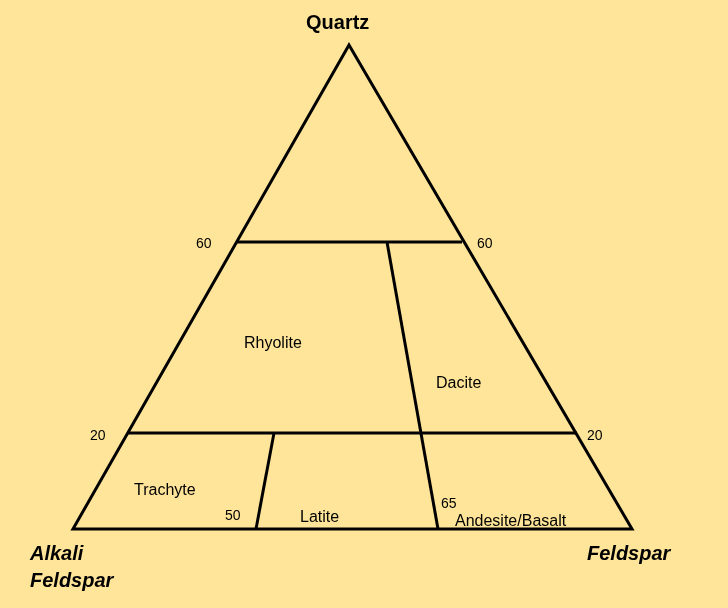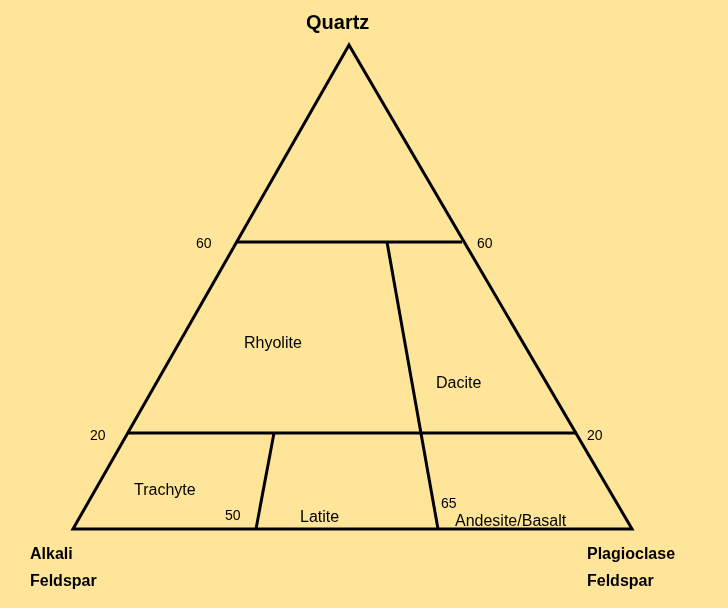--- a/index.html
+++ b/index.html
@@ -26,22 +26,23 @@
       color: #000;
       white-space: nowrap;
       line-height: 1;
     }
     .vertex {
       font-weight: bold;
       font-size: 20px;
     }
     .vertex-multi {
       font-weight: bold;
-      font-size: 16px;
+      font-size: 20px;
       line-height: 27px;
+      font-style: italic;
     }
     .field {
       font-size: 16px;
     }
     .tick {
       font-size: 14px;
     }
   </style>
 </head>
 <body>
@@ -55,21 +56,20 @@
 </svg>
 
 <div class="lbl vertex" style="left:306px; top:12px;">Quartz</div>
 
 <div class="lbl vertex-multi" style="left:30px; top:540px;">
   <div>Alkali</div>
   <div>Feldspar</div>
 </div>
 
 <div class="lbl vertex-multi" style="left:587px; top:540px;">
-  <div>Plagioclase</div>
   <div>Feldspar</div>
 </div>
 
 <div class="lbl field" style="left:244px; top:335px;">Rhyolite</div>
 <div class="lbl field" style="left:436px; top:335px;margin-top:40px;">Dacite</div>
 <div class="lbl field" style="left:134px; top:482px;">Trachyte</div>
 <div class="lbl field" style="left:300px; top:509px;">Latite</div>
 <div class="lbl field" style="left:455px; top:482px;margin-top:31px;">Andesite/Basalt</div>
 
 <div class="lbl tick" style="left:196px; top:236px;">60</div>

